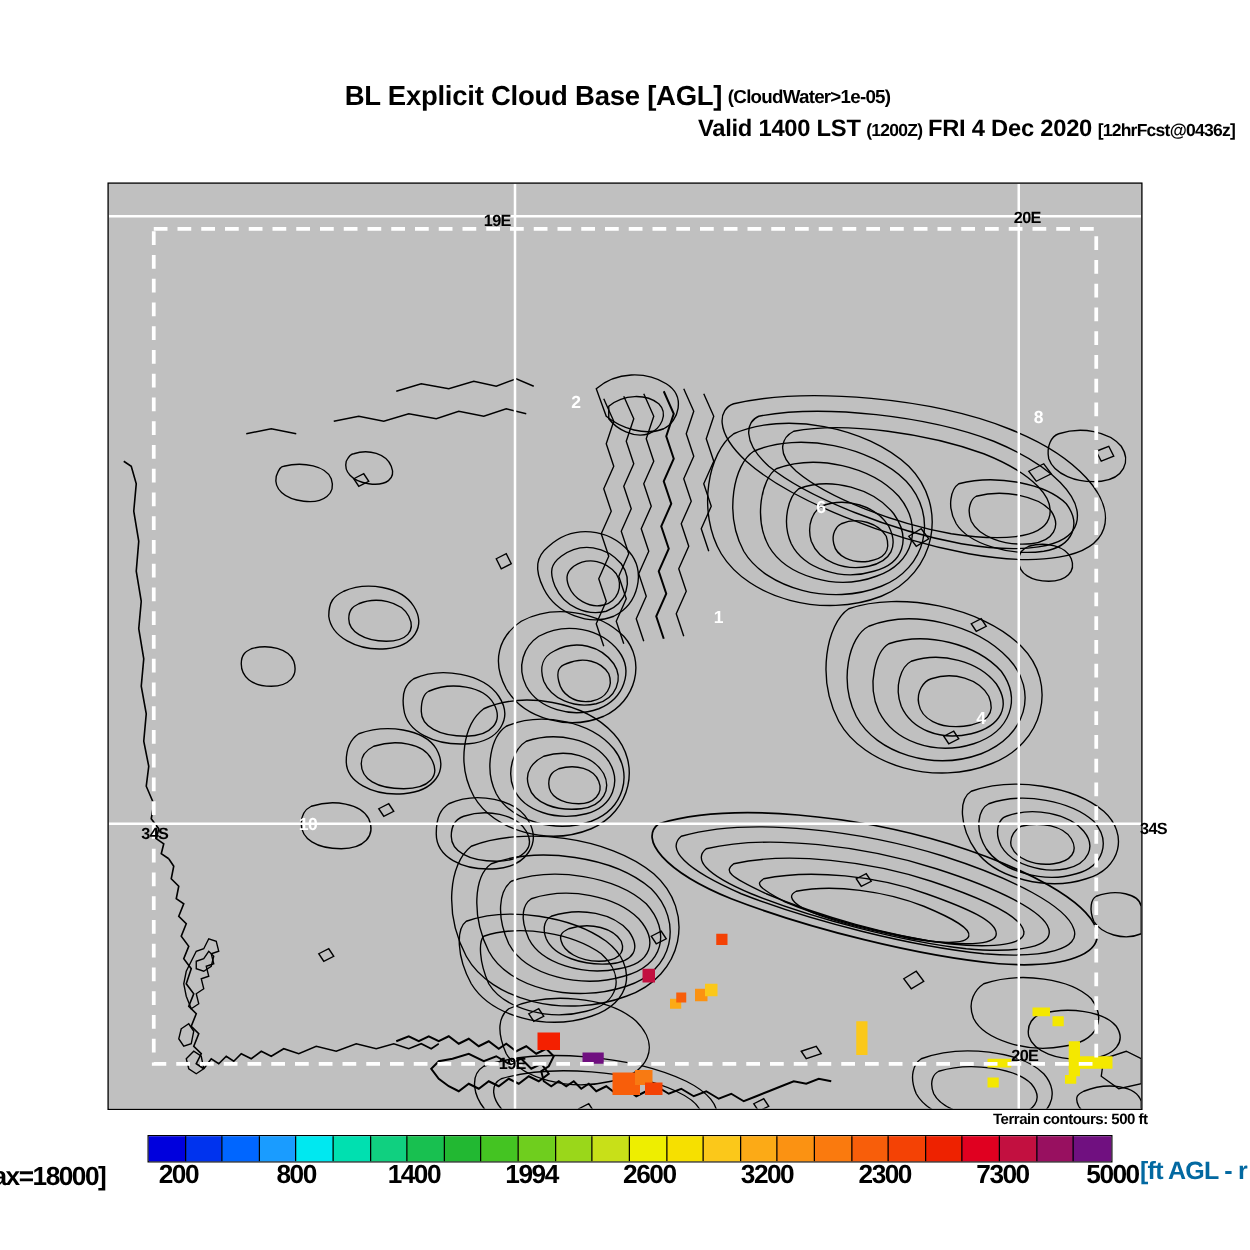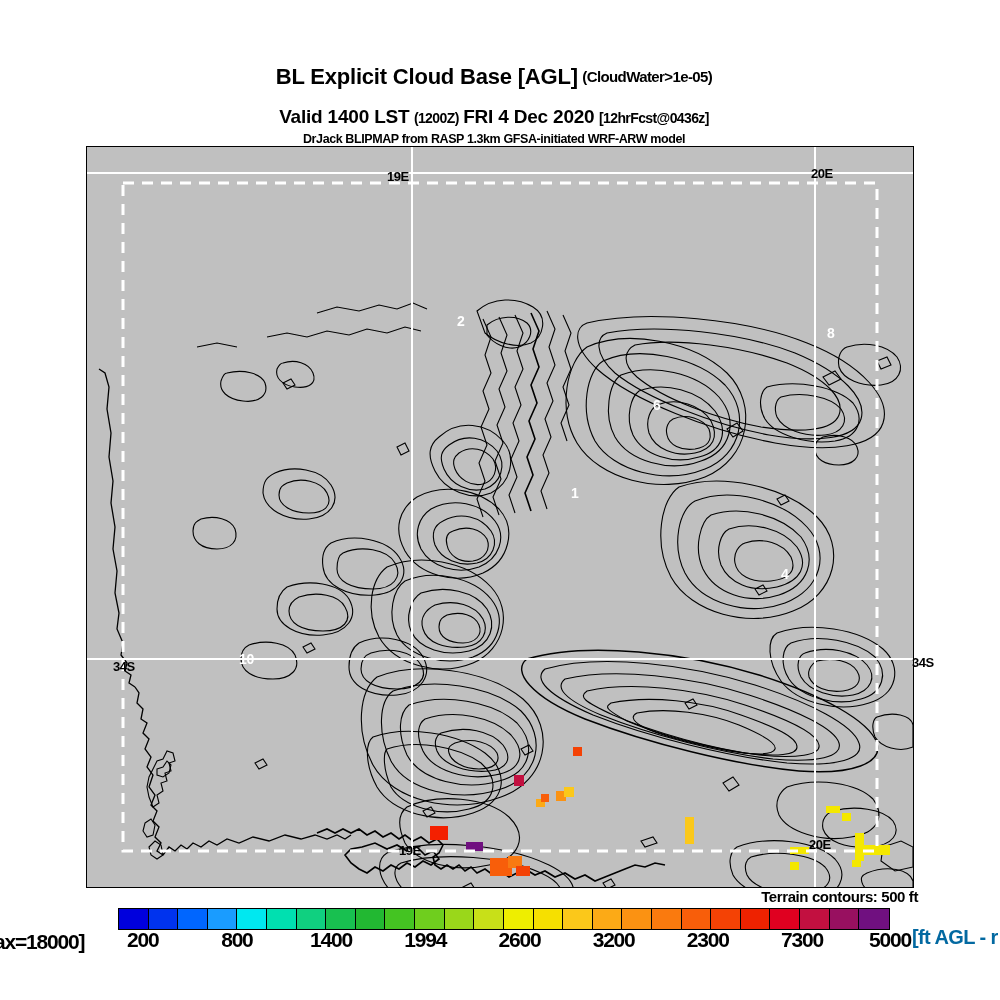--- a/index.html
+++ b/index.html
@@ -35,22 +35,23 @@
   }
   #title-paren {
     font-size: 15px;
     font-weight: bold;
     letter-spacing: -0.6px;
     position: relative;
     top: -2px;
   }
   #title-line-2 {
     line-height: 21px;
-    margin-top: 16px;
-    white-space: nowrap;
+    margin-top: 2px;
+    white-space: nowrap;
+    text-align: right;
   }
   #valid-text {
     font-size: 19px;
     font-weight: bold;
     letter-spacing: -0.2px;
   }
   #valid-z {
     font-size: 14px;
     font-weight: bold;
     letter-spacing: -0.6px;
@@ -108,21 +109,21 @@
     color: #000;
     letter-spacing: -0.5px;
     white-space: nowrap;
   }
 
   
   #terrain-note {
     position: absolute;
     right: 82px;
     top: 888px;
-    font-size: 15px;
+    font-size: 12px;
     font-weight: bold;
     letter-spacing: -0.4px;
     color: #000;
     white-space: nowrap;
   }
 
   
   #colorbar-wrap {
     position: absolute;
     left: 118px;
@@ -182,21 +183,20 @@
   <div id="title-line-1">
     <span id="title-main">BL Explicit Cloud Base [AGL]</span>
     <span id="title-paren">(CloudWater&gt;1e-05)</span>
   </div>
   <div id="title-line-2">
     <span id="valid-text">Valid 1400 LST</span>
     <span id="valid-z">(1200Z)</span>
     <span id="valid-text">FRI 4 Dec 2020</span>
     <span id="valid-fcst">[12hrFcst@0436z]</span>
   </div>
-  <div id="title-line-3">DrJack BLIPMAP from RASP 1.3km GFSA-initiated WRF-ARW model</div>
 </div>
 
 <div id="map-frame">
   <svg id="map-svg" width="826" height="740" viewBox="0 0 826 740">
 
     <rect x="0" y="0" width="826" height="740" fill="#c0c0c0"></rect>
 
     <g fill="none" stroke="#000000" stroke-width="1.1">
 
       <path d="M12,222 L18,226 L22,240 L20,262 L24,286 L22,310 L26,334 L24,356 L28,380

